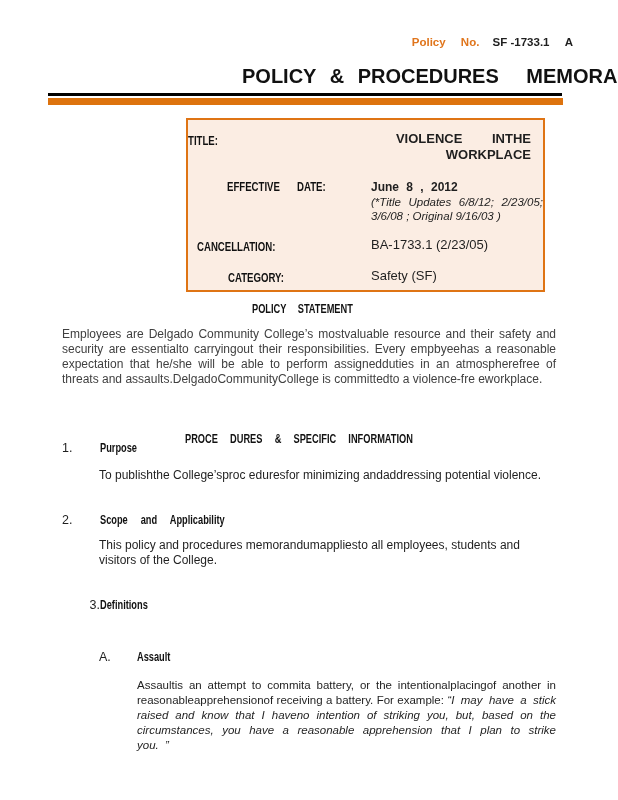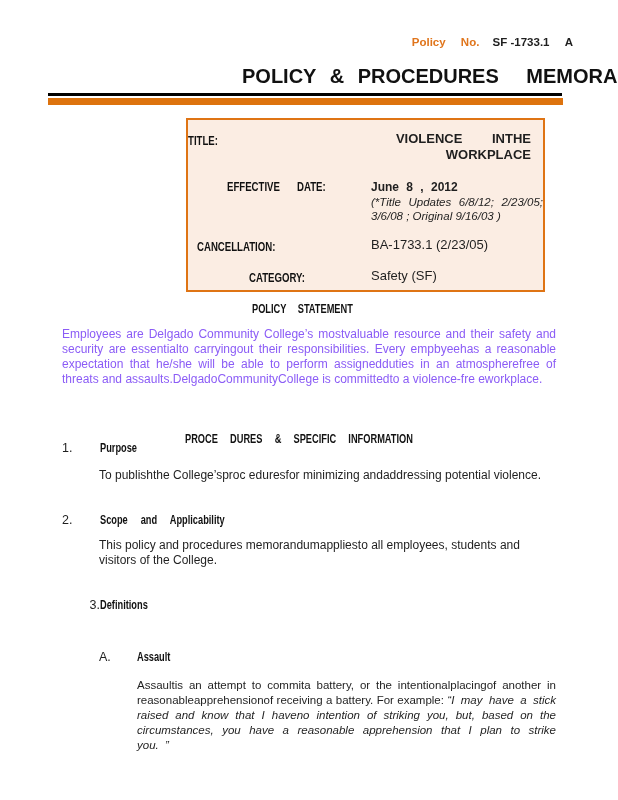--- a/index.html
+++ b/index.html
@@ -37,41 +37,41 @@
   .box-row { display:flex; align-items:flex-start; }
   .label-cell { width:183px; flex:0 0 183px; position:relative; box-sizing:border-box; }
   .value-cell { flex:1; min-width:0; }
   .cond {
     display:inline-block; transform:scaleX(0.74); transform-origin:0 50%;
     font-weight:bold; white-space:nowrap; color:#111;
   }
   .box-label { font-size:13px; }
   .row-title .label-cell { }
   .row-cancel .label-cell { padding-left:9px; }
-  .row-category .label-cell { padding-left:61px; }
+  .row-category .label-cell { padding-left:40px; }
   .lbl-effective { position:absolute; left:39px; top:0; }
   .lbl-date { position:absolute; left:109px; top:0; }
   .title-value { font-weight:bold; font-size:13px; word-spacing:26px; line-height:16px; width:160px;text-align:right; }
   .date-value { font-weight:bold; font-size:12px; word-spacing:4px; line-height:16px; }
   .date-note { font-style:italic; font-size:11.5px; line-height:14px; width:172px; text-align:justify; }
   .plain-value { font-size:13px; line-height:16px; }
   .row-effective { margin-top:16px; }
   .row-cancel { margin-top:14px; }
   .row-category { margin-top:13px; }
 
   
   .caps-heading { position:absolute; font-size:12.5px; }
   .caps-heading .cond { word-spacing:12px; }
   .ps-heading { left:252px; top:302px; }
   .proc-heading { left:185px; top:432px; }
   .proc-heading .cond { word-spacing:13px; }
 
   .body-par {
     position:absolute; left:62px; width:494px;
-    font-size:12px; line-height:15px; text-align:justify; color:#8b5cf6;
+    font-size:12px; line-height:15px; text-align:justify; color:#404040;
   }
   .par-policy { top:327px; }
 
   .section-head { position:absolute; left:62px; font-size:12.5px; }
   .section-head .num { display:inline-block; width:38px; }
   .sec1-head { top:441px; }
   .sec2-head { top:513px; }
   .sec2-head .cond { word-spacing:14px; }
   .sec3-head { top:598px;text-align:right; }
 

